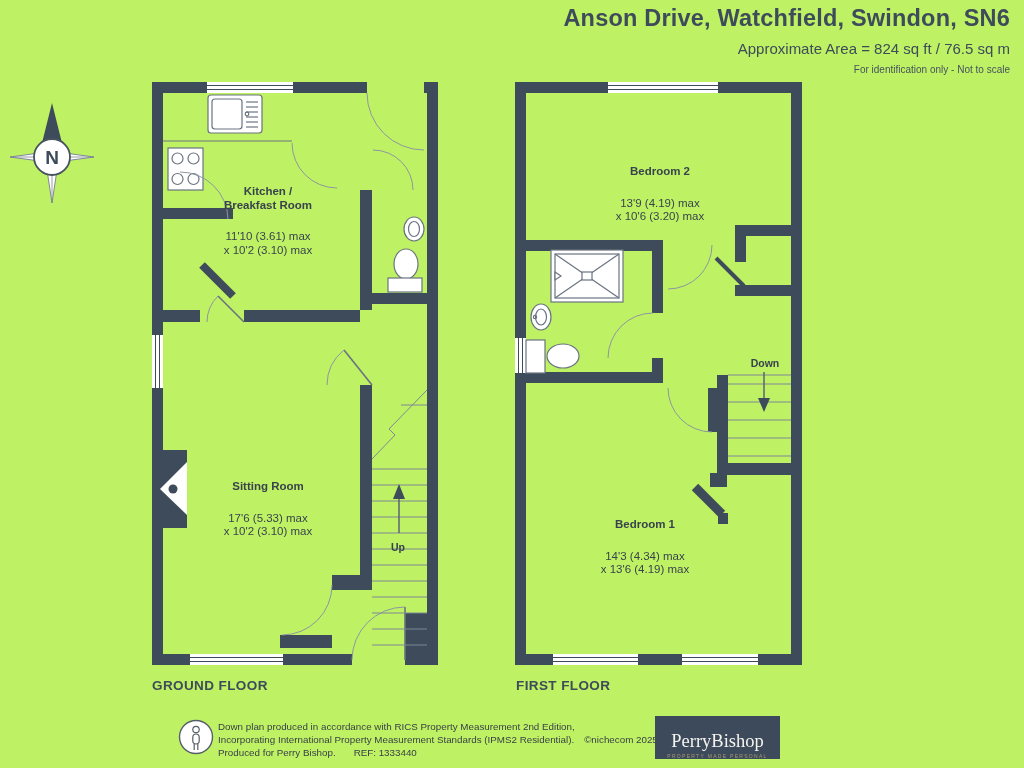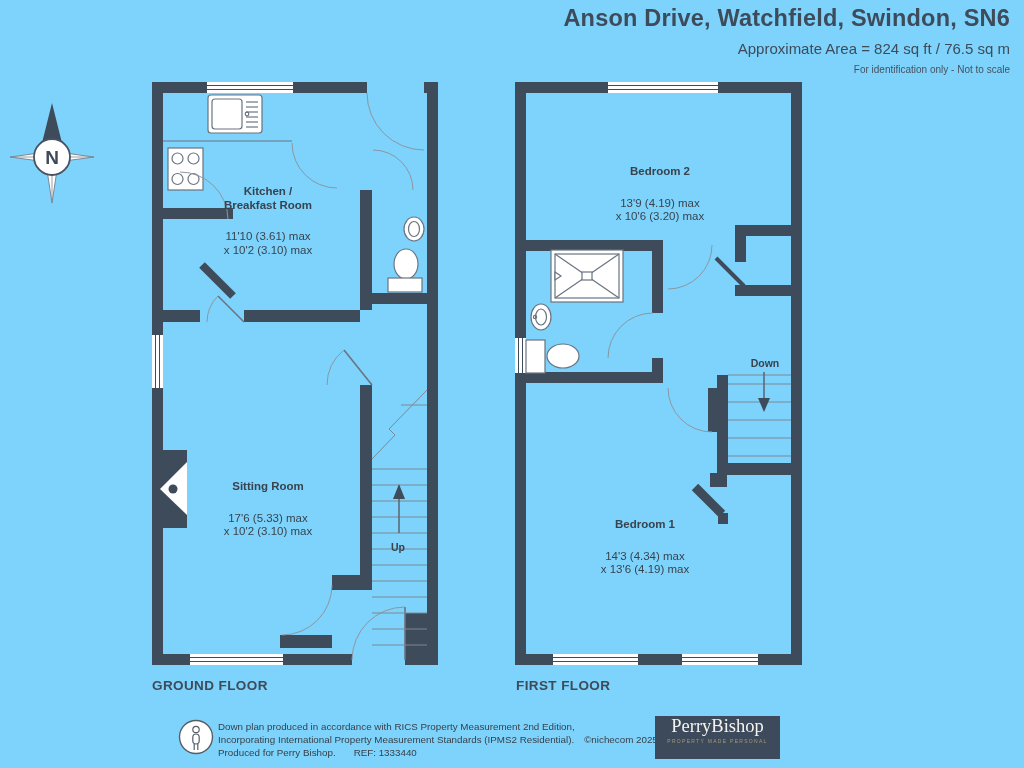--- a/index.html
+++ b/index.html
@@ -1,21 +1,21 @@
 <!DOCTYPE html>
 <html style="--wall: #3e4b5a; --thin-line: #6a7480; --label-text: #39434e; --logo-bg: #3d4a5c; --logo-text: #f5f3ee; --logo-tagline: #a79a71;"><head>
 <meta charset="utf-8">
 <style>
   :root{
     --wall:#3e4b5a; --thin-line:#6a7480; --label-text:#39434e;
     --logo-bg:#3d4a5c; --logo-text:#f5f3ee; --logo-tagline:#a79a71;
   }
   *{margin:0;padding:0;box-sizing:border-box;}
   html,body{background:#fff;}
-  #page{position:relative;width:1024px;height:768px;background:#7dd3fc;overflow:hidden;
+  #page{position:relative;width:1024px;height:768px;background:#bef264;overflow:hidden;
          font-family:"Liberation Sans", sans-serif;}
   .abs{position:absolute;}
   
   .title{top:5px;right:14px;font-size:23.5px;font-weight:700;color:var(--wall);letter-spacing:.2px;}
   .area{top:40px;right:14px;font-size:15px;color:var(--wall);}
   .disclaimer{top:64px;right:14px;font-size:10px;color:#46525f;margin-left:20px;}
   
   .floor-label{top:678px;font-size:13.5px;font-weight:700;color:var(--wall);letter-spacing:.4px;}
   .room-label{transform:translateX(-50%);text-align:center;color:var(--label-text);white-space:pre-line;}
   .room-name{font-size:11.5px;font-weight:700;line-height:13.5px;}
@@ -28,21 +28,21 @@
   .thin{fill:none;stroke:var(--thin-line);stroke-width:1.2;}
   .arc{fill:none;stroke:#8d96a0;stroke-width:1;}
   .step{stroke:#7e8894;stroke-width:1;}
   .winline{stroke:var(--wall);stroke-width:1;}
   .leafline{stroke:#6a7480;stroke-width:1.6;}
   .thickleaf{stroke:var(--wall);}
   
   .footer-text{left:218px;top:720px;font-size:9.8px;line-height:13.2px;color:#383f47;}
   .credit{margin-left:10px;}
   .ref{margin-left:18px;}
-  .logo{left:655px;top:716px;width:125px;height:43px;background:var(--logo-bg);text-align:center;padding-top:0;}
+  .logo{left:655px;top:716px;width:125px;height:43px;background:var(--logo-bg);text-align:center;padding-top:15px;}
   .logo-name{font-family:"Liberation Serif", serif;font-size:18.5px;color:var(--logo-text);line-height:20px;}
   .logo-tagline{font-size:5px;letter-spacing:1.3px;color:var(--logo-tagline);margin-top:2px;}
 </style>
 </head>
 <body>
 
 <div id="page">
 
   <div class="abs title">Anson Drive, Watchfield, Swindon, SN6</div>
   <div class="abs area">Approximate Area = 824 sq ft / 76.5 sq m</div>

